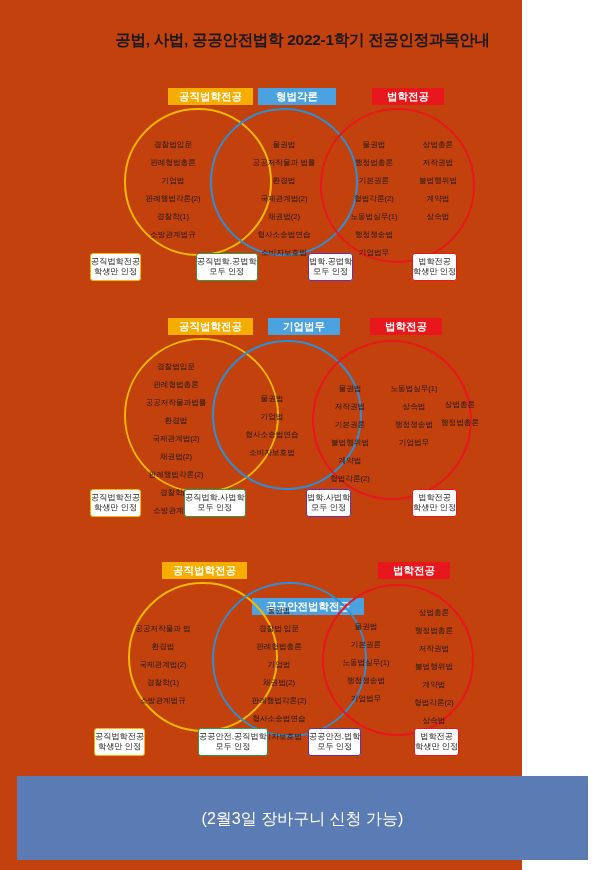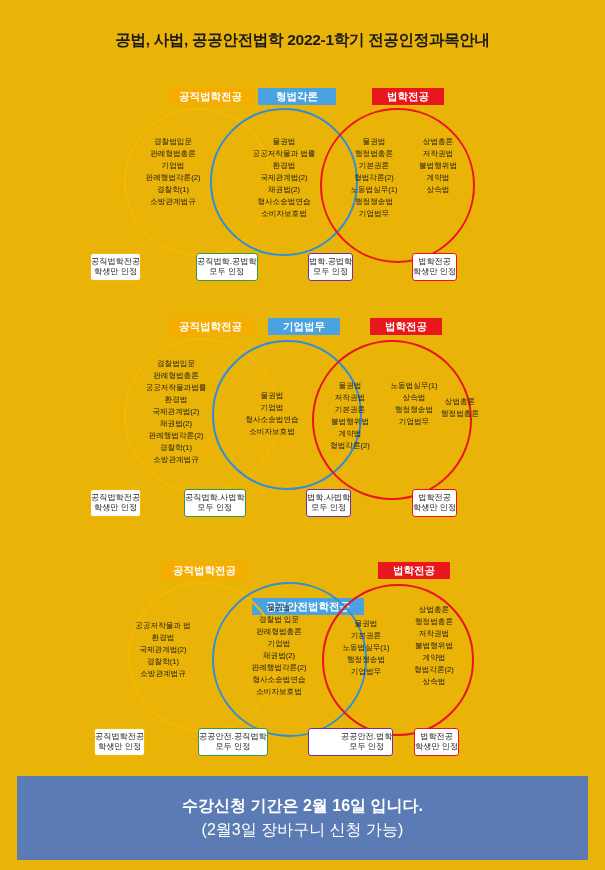--- a/index.html
+++ b/index.html
@@ -5,22 +5,22 @@
   * { box-sizing: border-box; }
   html, body {
     margin: 0; padding: 0;
     width: 605px; height: 870px;
     background: #ffffff;
     font-family: "Liberation Sans", "DejaVu Sans", sans-serif;
     overflow: hidden;
   }
   #page {
     position: relative;
-    width: 605px; height: 870px;
-    background: #eab308;
+    width: 522px; height: 870px;
+    background: #c2410c;
   }
   .title {
     position: absolute;
     top: 30px; left: 0; width: 605px;
     text-align: center;
     font-size: 15.5px;
     font-weight: bold;
     color: #1a1a1a;
     letter-spacing: -0.3px;
   }
@@ -48,21 +48,21 @@
     white-space: nowrap;
     padding: 0 5px;
   }
   .hdr-yellow { background: #f5ad00; }
   .hdr-blue   { background: #4aa3e0; }
   .hdr-red    { background: #e8161d; }
 
   .col {
     position: absolute;
     font-size: 7.6px;
-    line-height: 12px;
+    line-height: 18px;
     color: #1a1a1a;
     text-align: center;
     white-space: nowrap;
   }
 
   .legbox {
     position: absolute;
     height: 28px;
     border-radius: 3px;
     background: #ffffff;
@@ -274,27 +274,26 @@
 
     <div class="legbox lb-yellow" style="left:94px;top:166px;">
         <span style="white-space:pre;">공직법학전공
 학생만 인정</span>
       </div>
     <div class="legbox lb-green" style="left:198px;top:166px;">
         <span style="white-space:pre;">공공안전.공직법학
 모두 인정</span>
       </div>
     <div class="legbox lb-purple" style="left:308px;top:166px;">
-        <span style="white-space:pre;margin-left:32px;">공공안전.법학
+        <span style="white-space:pre;">공공안전.법학
 모두 인정</span>
       </div>
     <div class="legbox lb-red" style="left:414px;top:166px;">
         <span style="white-space:pre;">법학전공
 학생만 인정</span>
       </div>
   </div>
 
   <div class="footer">
-    <div class="f2">수강신청 기간은 2월 16일 입니다.</div>
     <div class="f3">(2월3일 장바구니 신청 가능)</div>
   </div>
 
 </div>
 
 </body></html>

